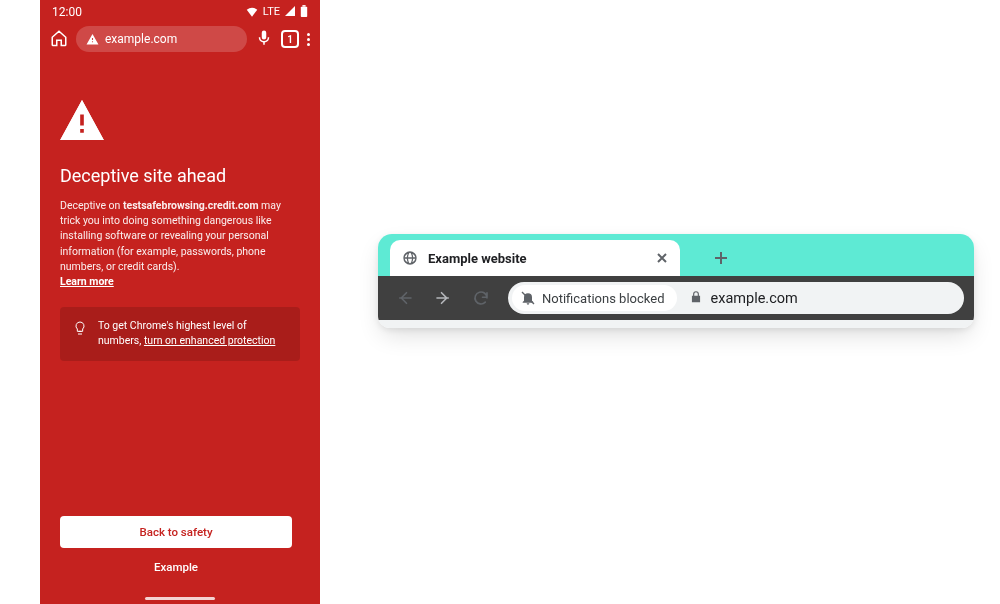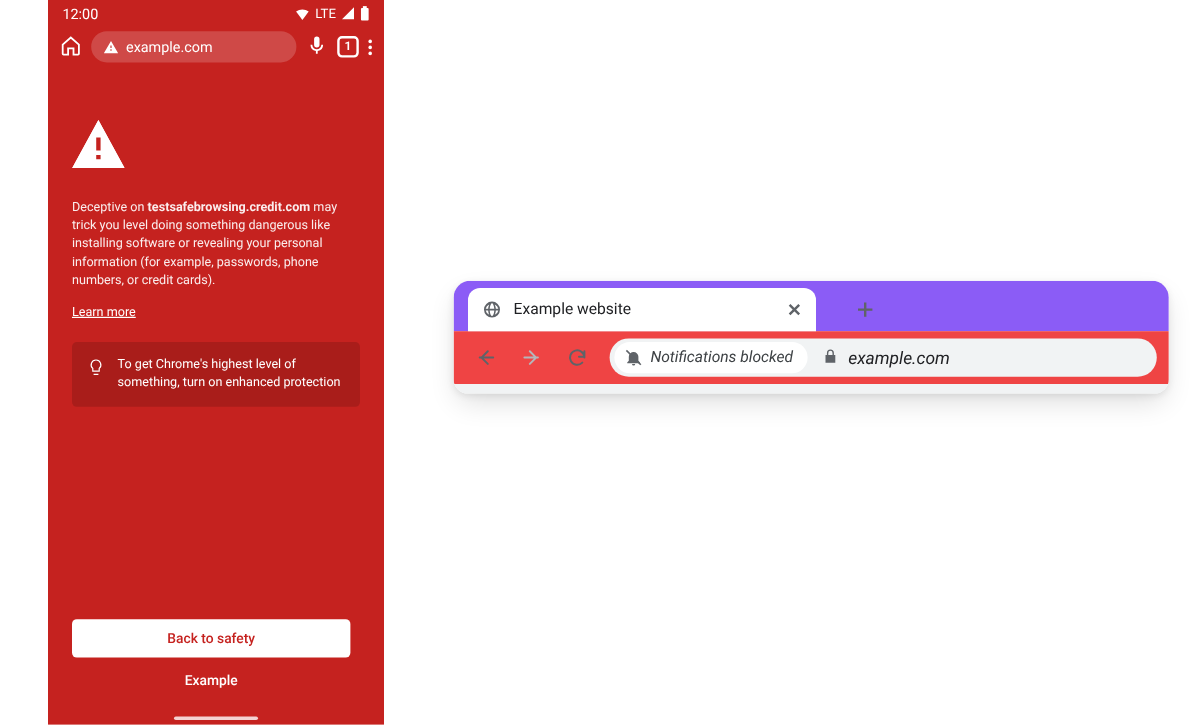--- a/index.html
+++ b/index.html
@@ -78,37 +78,38 @@
   }
   .desc {
     font-size: 10.5px;
     line-height: 1.45;
     color: rgba(255,255,255,0.92);
   }
   .desc b { font-weight: 700; }
   .learn {
     text-decoration: underline;
     display: inline-block;
-    margin-top: 11px;
+    margin-top: 0;
     color:#fff;
     font-size:10.5px;
+    font-weight:bold;
   }
 
   .tip-box {
     margin-top: 18px;
     background: rgba(0,0,0,0.14);
     border-radius: 4px;
     padding: 12px 12px;
     display: flex;
     gap: 10px;
     font-size: 10.5px;
     line-height:1.4;
   }
   .tip-box svg { width:16px; height:16px; fill:none; stroke:#fff; stroke-width:1.5; flex:0 0 16px; margin-top:1px;}
-  .tip-box .u { }
+  .tip-box .u { text-decoration: underline; }
 
   .bottom-btns {
     position:absolute;
     left:20px; right:28px; bottom:30px;
   }
   .safety-btn {
     background:#fff;
     color:#c5221f;
     text-align:center;
     border-radius:4px;
@@ -135,26 +136,27 @@
     position:absolute;
     left:378px;
     top:234px;
     width:596px;
     background:#fff;
     border-radius:14px 14px 12px 12px;
     box-shadow: 0 10px 24px -4px rgba(0,0,0,.14), 0 2px 6px rgba(0,0,0,.08);
     overflow:hidden;
   }
   .tab-strip {
-    background:#8b5cf6;
+    background:#5eead4;
     height:42px;
     display:flex;
     align-items:flex-end;
     padding-left:12px;
     gap:16px;
+    font-weight:bold;
   }
   .tab {
     background:#fff;
     height:36px;
     border-radius:10px 10px 0 0;
     display:flex;
     align-items:center;
     padding:0 10px 0 12px;
     gap:10px;
     width:290px;
@@ -167,27 +169,26 @@
   .tab .close { width:16px; height:16px; display:flex; align-items:center; justify-content:center; }
   .tab .close svg{ width:12px; height:12px; stroke:#5f6368; stroke-width:2; fill:none;}
   .newtab {
     width:30px; height:30px; margin-left:10px; margin-bottom:3px;
     display:flex; align-items:center; justify-content:center;
     border-radius:50%;
   }
   .newtab svg{ width:14px; height:14px; stroke:#5f6368; stroke-width:2; fill:none;}
 
   .toolbar {
-    background:#ef4444;
+    background:#404040;
     height:44px;
     display:flex;
     align-items:center;
     padding:0 10px;
     gap:4px;
-    font-style:italic;
   }
   .nav-btn {
     width:34px; height:34px; border-radius:50%;
     display:flex; align-items:center; justify-content:center;
   }
   .nav-btn svg{ width:18px; height:18px; stroke:#5f6368; stroke-width:2.2; fill:none; stroke-linecap:round; stroke-linejoin:round;}
   .nav-btn.dis svg{ stroke:#b4b6ba; }
 
   .omnibox {
     flex:1;
@@ -272,32 +273,33 @@
   </div>
 
   <div class="content">
     <div class="big-warn">
       <svg viewBox="0 0 24 22">
           <path d="M12 0L0 22h24L12 0zM13 18h-2v-2h2v2zm0-4h-2V8h2v6z" fill="#fff"></path>
           <path d="M12 0L0 22h24L12 0z" fill="#fff"></path>
           <path d="M13 18h-2v-2h2v2zm0-4h-2V8h2v6z" fill="#c5221f"></path>
         </svg>
     </div>
+    <div class="heading">Deceptive site ahead</div>
     <div class="desc">
-      <span>Deceptive on </span><b>testsafebrowsing.credit.com</b><span> may trick you level doing something dangerous like installing software or revealing your personal information (for example, passwords, phone numbers, or credit cards).</span>
+      <span>Deceptive on </span><b>testsafebrowsing.credit.com</b><span> may trick you into doing something dangerous like installing software or revealing your personal information (for example, passwords, phone numbers, or credit cards).</span>
       <br>
       <a class="learn">Learn more</a>
     </div>
 
     <div class="tip-box">
       <svg viewBox="0 0 24 24">
           <path d="M9 21h6M10 17h4m-2-14a6 6 0 00-4 10.5V17h8v-3.5A6 6 0 0012 3z"></path>
         </svg>
       <div>
-        <span>To get Chrome's highest level of something, </span><span class="u">turn on enhanced protection</span>
+        <span>To get Chrome's highest level of numbers, </span><span class="u">turn on enhanced protection</span>
       </div>
     </div>
   </div>
 
   <div class="bottom-btns">
     <div class="safety-btn">Back to safety</div>
     <div class="details-btn">Example</div>
   </div>
 
   <div class="handle"></div>

